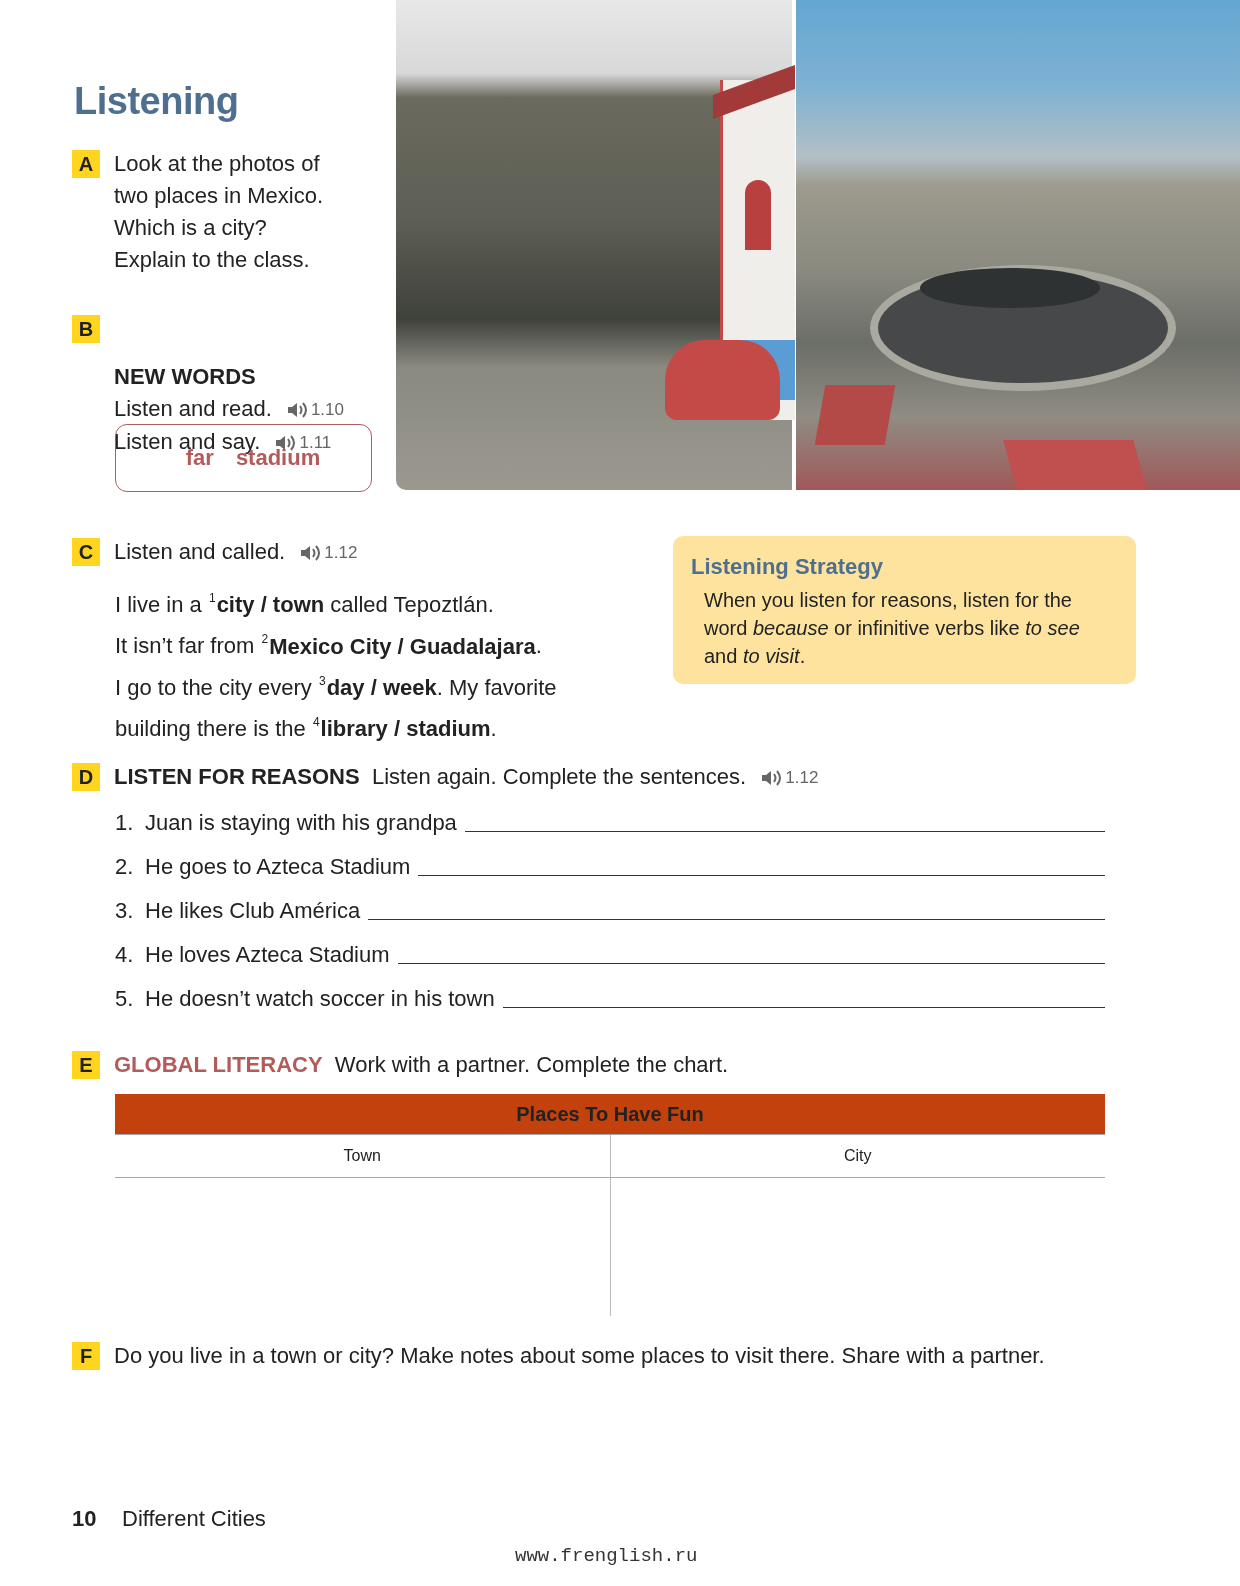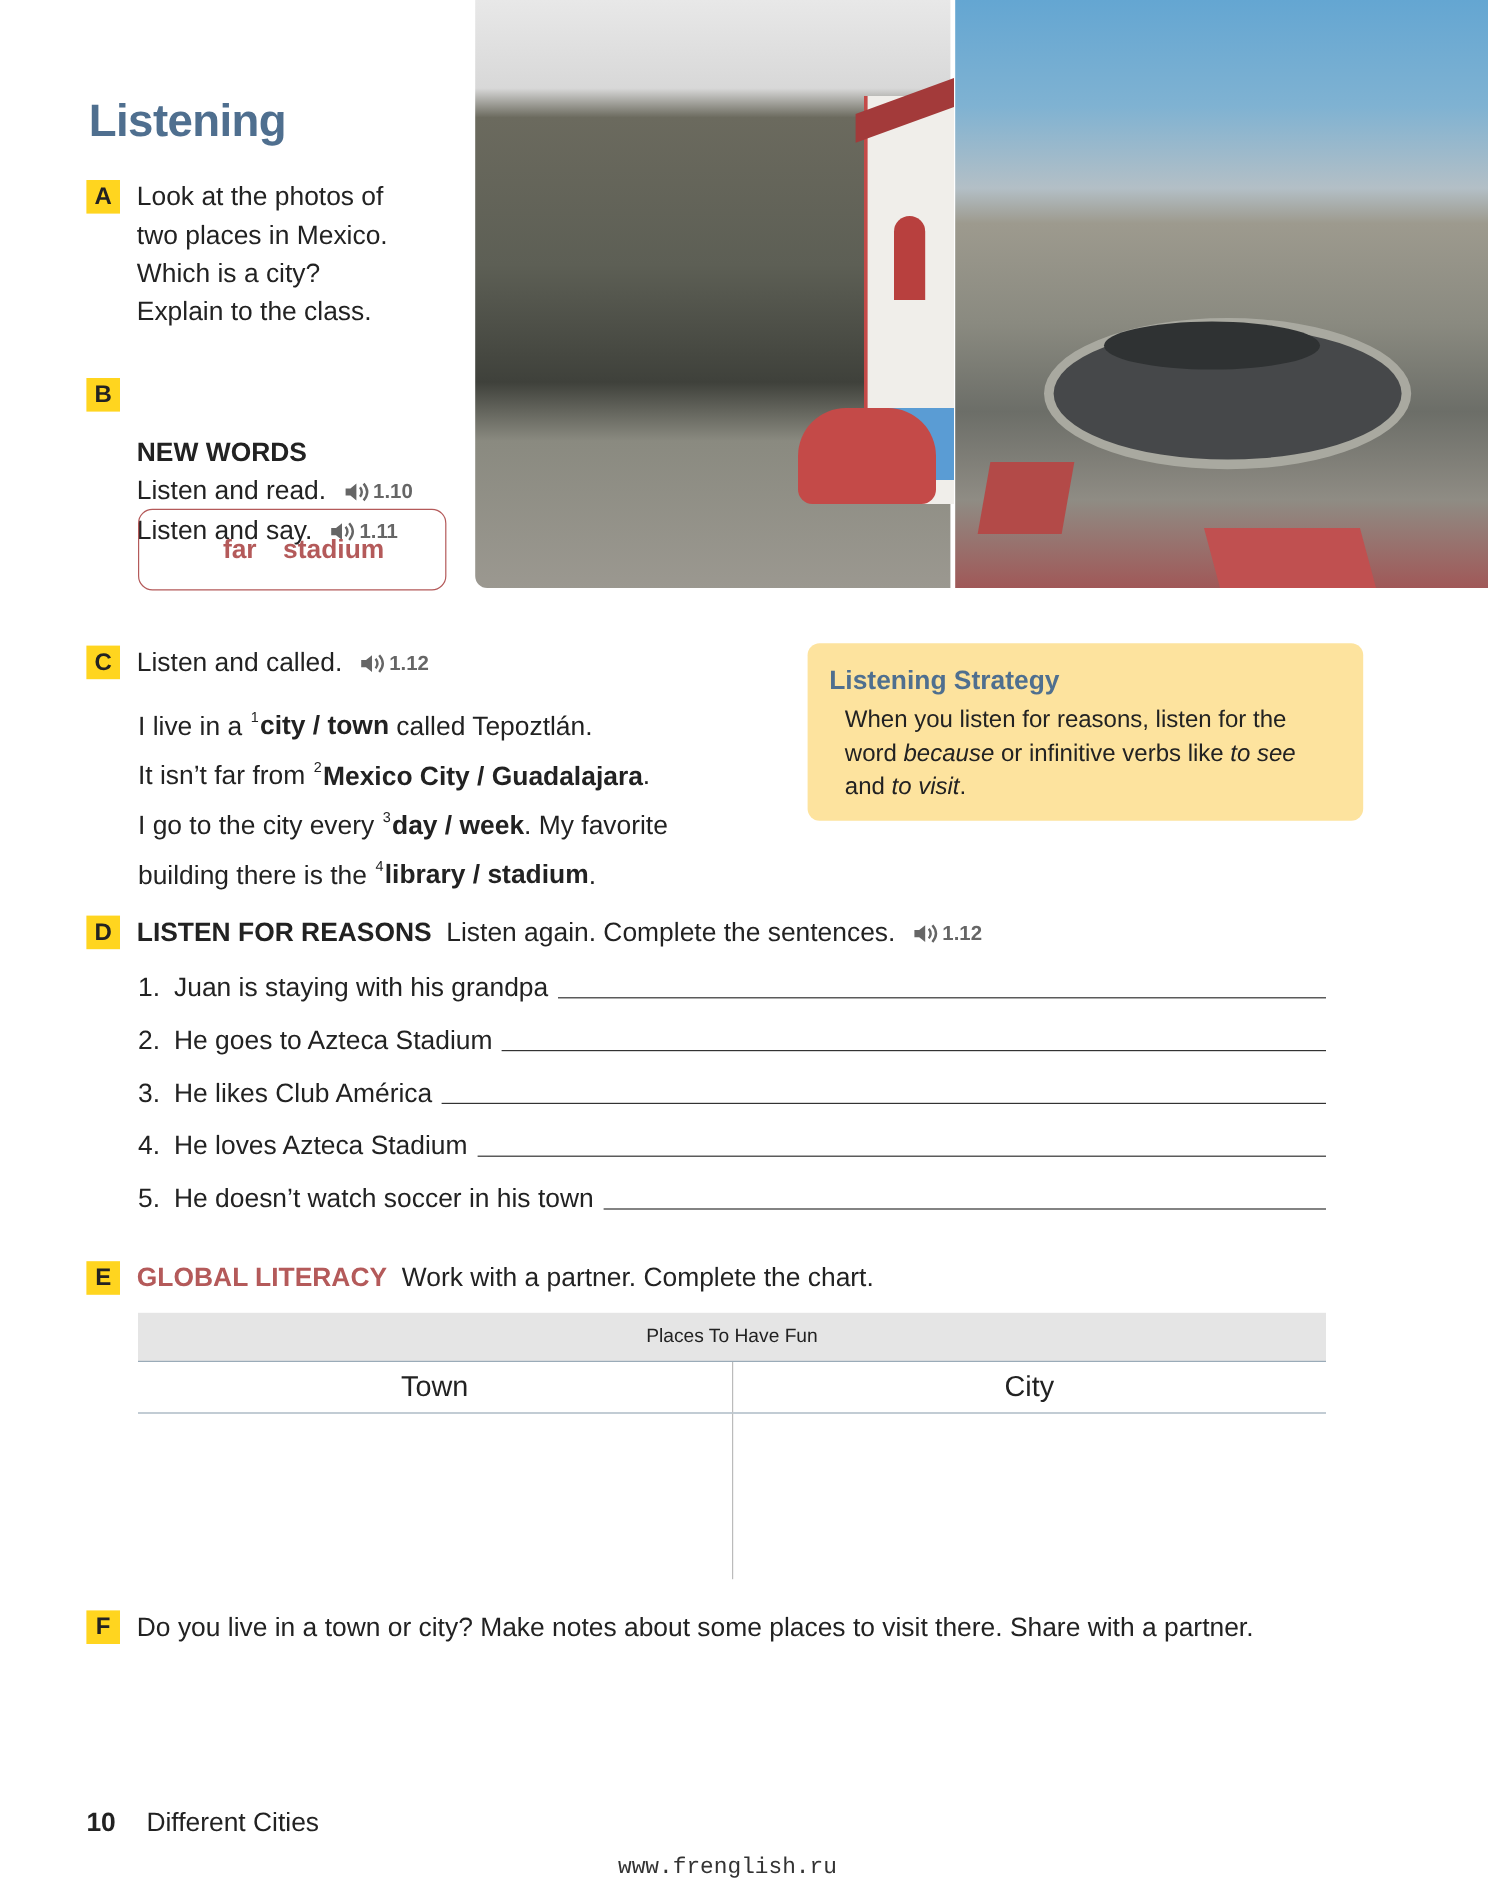--- a/index.html
+++ b/index.html
@@ -13,21 +13,21 @@
     left: 74px; top: 80px; font-size: 38px; font-weight: bold; color: #4f6f8f;
     letter-spacing: -0.5px;
   }
   .badge {
     position: absolute; width: 28px; height: 28px; background: #ffd51f;
     font-weight: bold; font-size: 20px; color: #222;
     display: flex; align-items: center; justify-content: center;
   }
   .instr { font-size: 22px; line-height: 32px; color: #222; }
   .bold { font-weight: bold; }
-  .audio { display: inline-flex; align-items: center; gap: 3px; color: #666; font-size: 17px; font-weight: bold; margin-left: 8px; vertical-align: middle; }
+  .audio { display: inline-flex; align-items: center; gap: 3px; color: #666; font-size: 17px; font-weight: normal; margin-left: 8px; vertical-align: middle; }
   .audio svg { width: 22px; height: 18px; }
   .wordbox {
     left: 115px; top: 424px; width: 236px; height: 66px; border: 1.5px solid #b45a5a;
     border-radius: 12px; display: flex; align-items: center; justify-content: center;
     gap: 22px; font-size: 22px; font-weight: bold; color: #b45a5a; padding-left: 19px;
   }
   .photo { top: 0; height: 490px; overflow: hidden; }
   .photo1 {
     left: 396px; width: 396px; border-radius: 0 0 0 10px;
     background:
@@ -60,23 +60,23 @@
   .passage { left: 115px; top: 582px; font-size: 22px; line-height: 36px; color: #222; }
   .passage sup { font-size: 12px; position: relative; top: -2px; margin: 0 1px; }
   .passage b { font-weight: bold; margin-top: 28px; }
 
   .sentence { position: absolute; left: 115px; right: 135px; display: flex; align-items: flex-end; font-size: 22px; color: #222; height: 30px; }
   .sentence .num { width: 30px; }
   .sentence .line { flex: 1; border-bottom: 1.5px solid #333; margin-left: 8px; margin-bottom: 4px; }
 
   .gl { color: #b45a5a; font-weight: bold; }
   .chart { left: 115px; top: 1094px; width: 990px; }
-  .chart .head { height: 40px; background: #e5e5e5; border-bottom: 1px solid #9aabb8; display: flex; align-items: center; justify-content: center; font-size: 16px; font-weight: normal; color: #222; }
+  .chart .head { height: 40px; background: #c2410c; border-bottom: 1px solid #9aabb8; display: flex; align-items: center; justify-content: center; font-size: 20px; font-weight: bold; color: #222; }
   .chart .cols { display: flex; border-bottom: 1px solid #9aabb8; }
-  .chart .col { flex: 1; height: 42px; display: flex; align-items: center; justify-content: center; font-size: 24px; color: #222; }
+  .chart .col { flex: 1; height: 42px; display: flex; align-items: center; justify-content: center; font-size: 16px; color: #222; }
   .chart .col + .col { border-left: 1px solid #bbb; }
   .chart .body { display: flex; height: 138px; }
   .chart .cell { flex: 1; }
   .chart .cell + .cell { border-left: 1px solid #bbb; }
 
   .footer-num { left: 72px; top: 1506px; font-size: 22px; font-weight: bold; color: #222; }
   .footer-title { left: 122px; top: 1506px; font-size: 22px; color: #222; }
   .watermark { left: 515px; top: 1545px; font-family: "Liberation Mono", "DejaVu Sans Mono", monospace; font-size: 19px; color: #333; }
 </style>
 </head>

